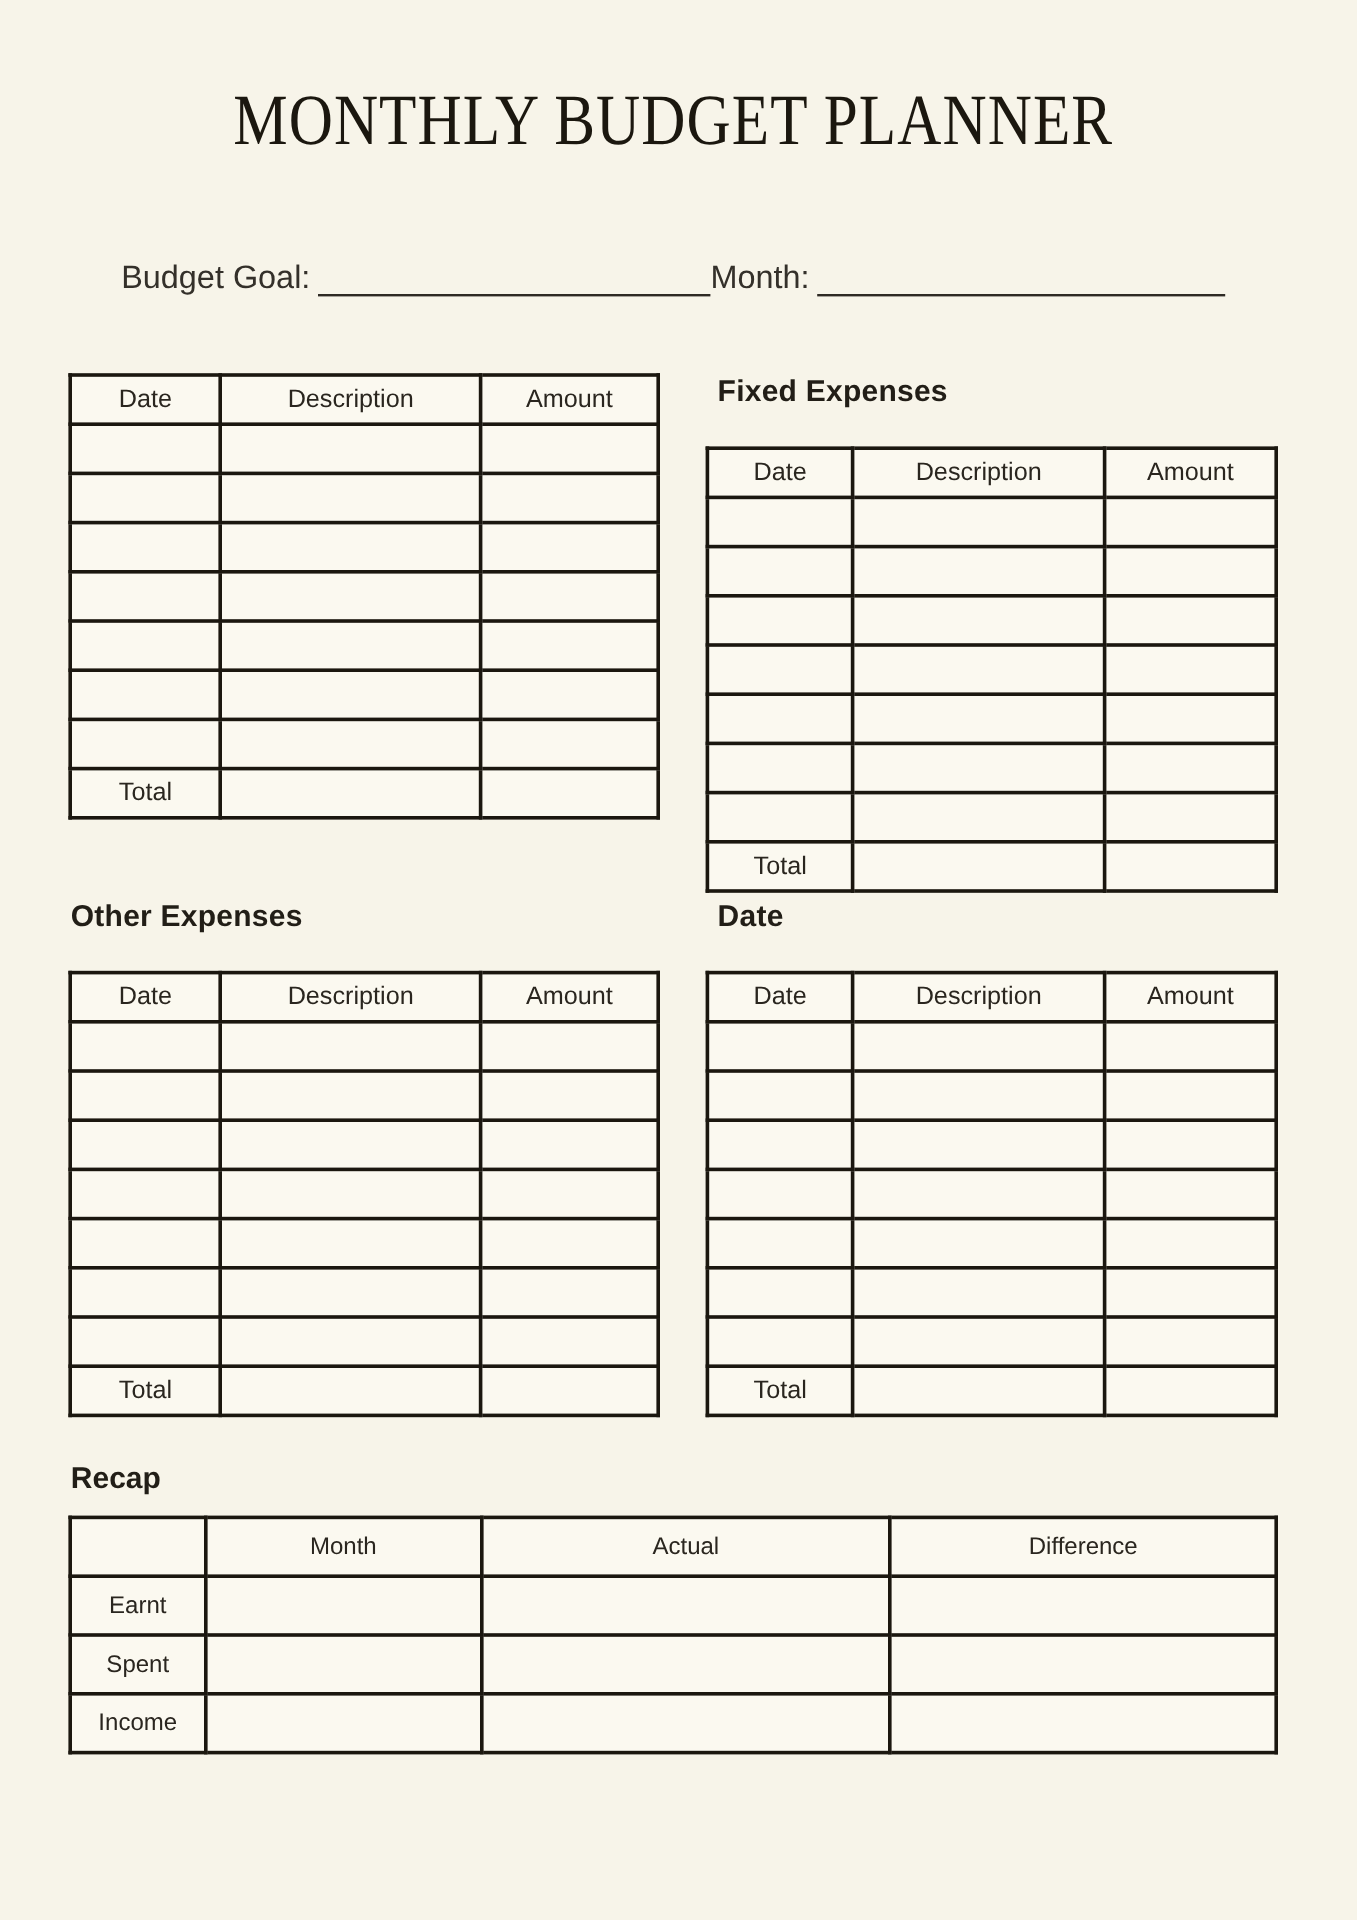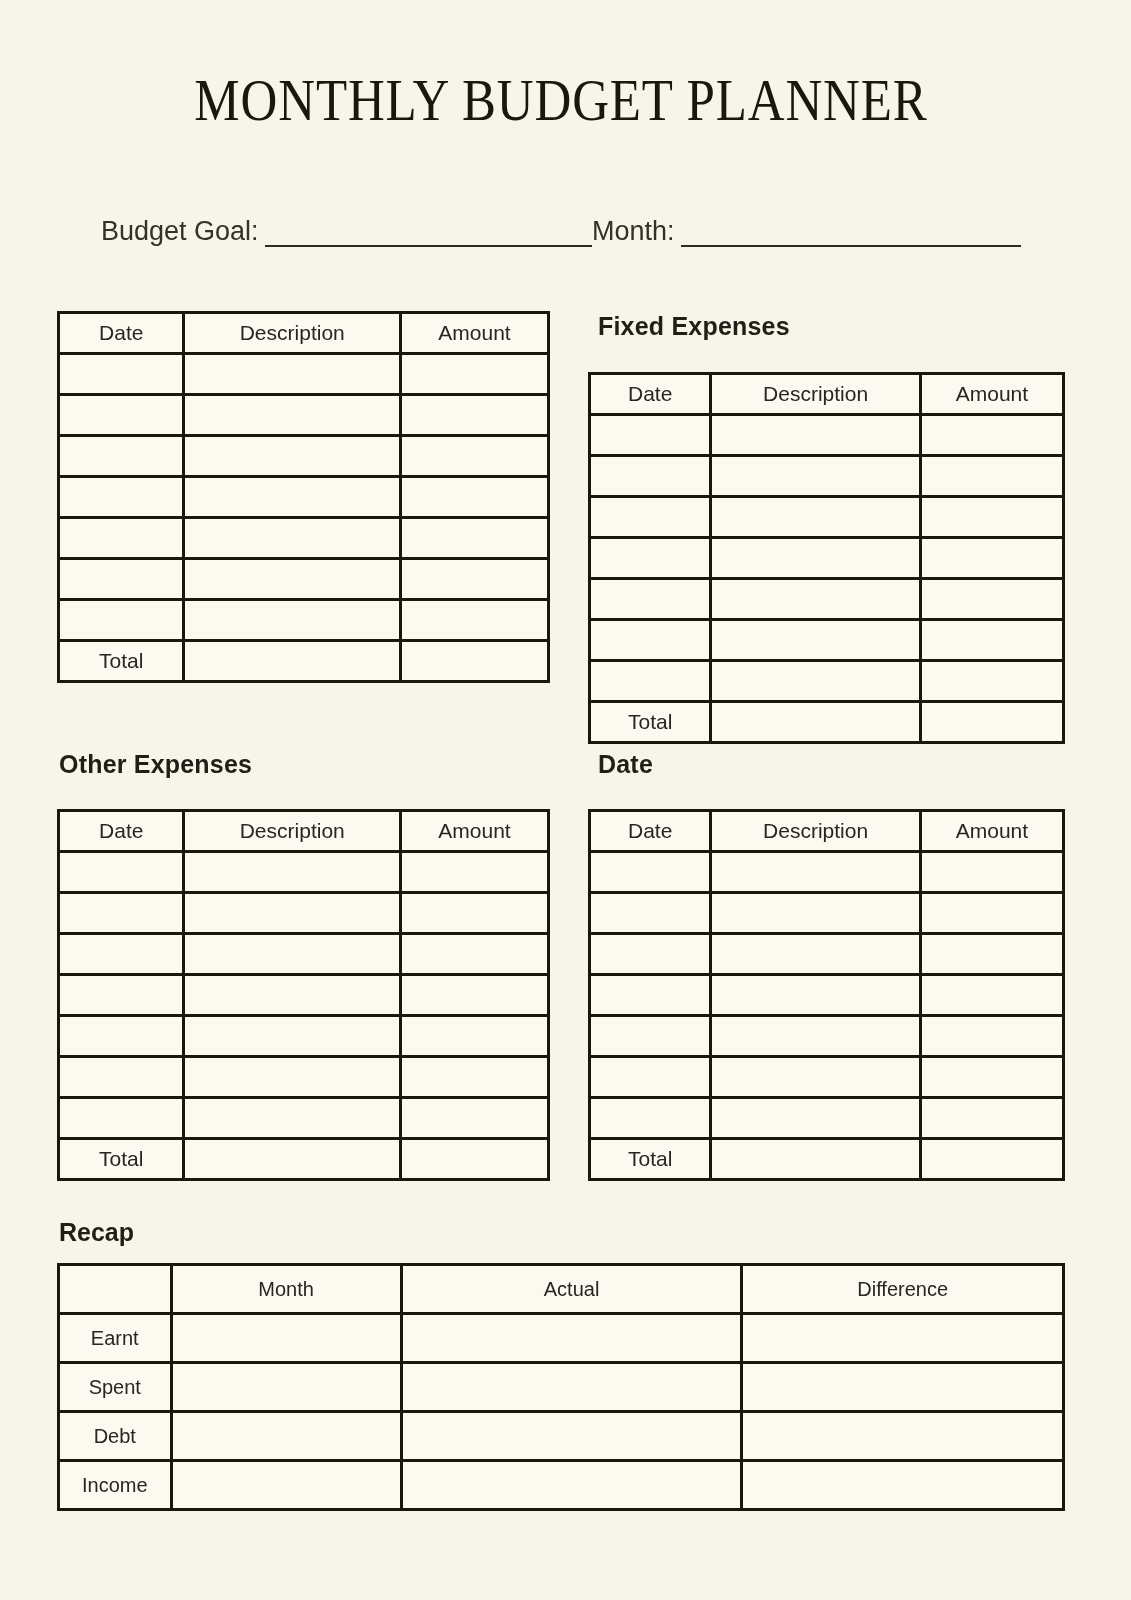--- a/index.html
+++ b/index.html
@@ -402,26 +402,20 @@
           <td></td>
           <td></td>
         </tr>
         <tr>
           <td>Spent</td>
           <td></td>
           <td></td>
           <td></td>
         </tr>
         <tr>
-          <td>Debt</td>
-          <td></td>
-          <td></td>
-          <td></td>
-        </tr>
-        <tr>
           <td>Income</td>
           <td></td>
           <td></td>
           <td></td>
         </tr>
       </tbody>
     </table>
   </div>
 
 </div>

